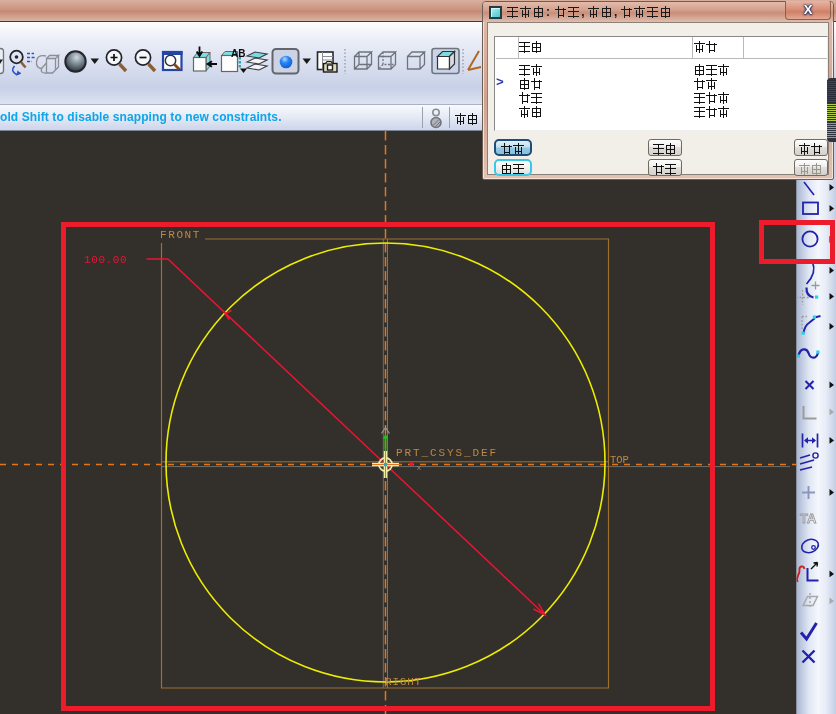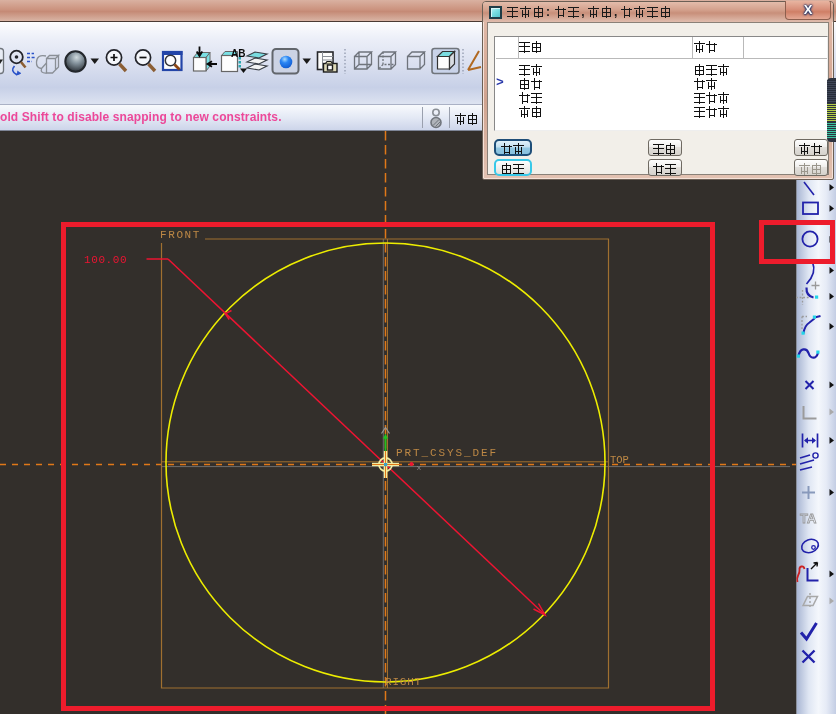--- a/index.html
+++ b/index.html
@@ -1,20 +1,20 @@
 <!DOCTYPE html>
 <html><head><meta charset="utf-8">
 <style>
 *{margin:0;padding:0;box-sizing:border-box}
 html,body{width:836px;height:714px;overflow:hidden;background:#332f2b;font-family:"Liberation Sans",sans-serif}
 .abs{position:absolute}
 #titlebar{left:0;top:0;width:836px;height:22px;background:linear-gradient(#d9b1a1 0%,#cb937f 45%,#c58a76 55%,#d9b5a5 100%);border-bottom:1px solid #4a3a33}
 #toolbar{left:0;top:22px;width:836px;height:82px;background:linear-gradient(#fdfdfe 0%,#eceff8 20%,#d8deef 55%,#c7d0e7 80%,#dde3f1 100%)}
 #msgbar{left:0;top:104px;width:836px;height:27px;background:linear-gradient(#f8fafd 0%,#e4e9f5 50%,#cdd5ea 100%);border-top:1px solid #aab1c5;border-bottom:1px solid #7e8596}
-#msgtext{left:0px;top:110px;font-size:12px;font-weight:700;color:#ec4899;letter-spacing:0.1px}
+#msgtext{left:0px;top:110px;font-size:12px;font-weight:700;color:#0ea5e9;letter-spacing:0.1px}
 #canvas{left:0;top:131px;width:796px;height:583px;background:#332f2b}
 #rightbar{left:796px;top:131px;width:40px;height:583px;background:linear-gradient(90deg,#aab7d4 0%,#dfe6f3 30%,#f4f7fc 55%,#e6ebf6 75%,#c3cde4 100%);border-left:1px solid #8a8f9b}
 
 .j{display:inline-block;width:11px;height:12px;margin-right:1px;vertical-align:top;background-repeat:no-repeat;position:relative;top:1px}
 .ja{background-image:linear-gradient(currentColor,currentColor),linear-gradient(currentColor,currentColor),linear-gradient(currentColor,currentColor),linear-gradient(currentColor,currentColor);background-size:11px 1px,11px 1px,11px 1px,1px 11px;background-position:0 1px,0 5px,0 10px,5px 1px}
 .jb{background-image:linear-gradient(currentColor,currentColor),linear-gradient(currentColor,currentColor),linear-gradient(currentColor,currentColor),linear-gradient(currentColor,currentColor),linear-gradient(currentColor,currentColor);background-size:11px 1px,7px 1px,1px 12px,1px 7px,1px 7px;background-position:0 2px,2px 8px,5px 0,2px 4px,8px 4px}
 .jt{width:12px}
 .jc{background-image:linear-gradient(currentColor,currentColor),linear-gradient(currentColor,currentColor),linear-gradient(currentColor,currentColor),linear-gradient(currentColor,currentColor),linear-gradient(currentColor,currentColor),linear-gradient(currentColor,currentColor);background-size:9px 1px,9px 1px,9px 1px,1px 9px,1px 9px,1px 12px;background-position:1px 2px,1px 6px,1px 10px,1px 2px,9px 2px,5px 0}
 .jd{background-image:linear-gradient(currentColor,currentColor),linear-gradient(currentColor,currentColor),linear-gradient(currentColor,currentColor),linear-gradient(currentColor,currentColor);background-size:11px 1px,1px 12px,1px 9px,6px 1px;background-position:0 3px,3px 0,8px 2px,3px 9px}
 

